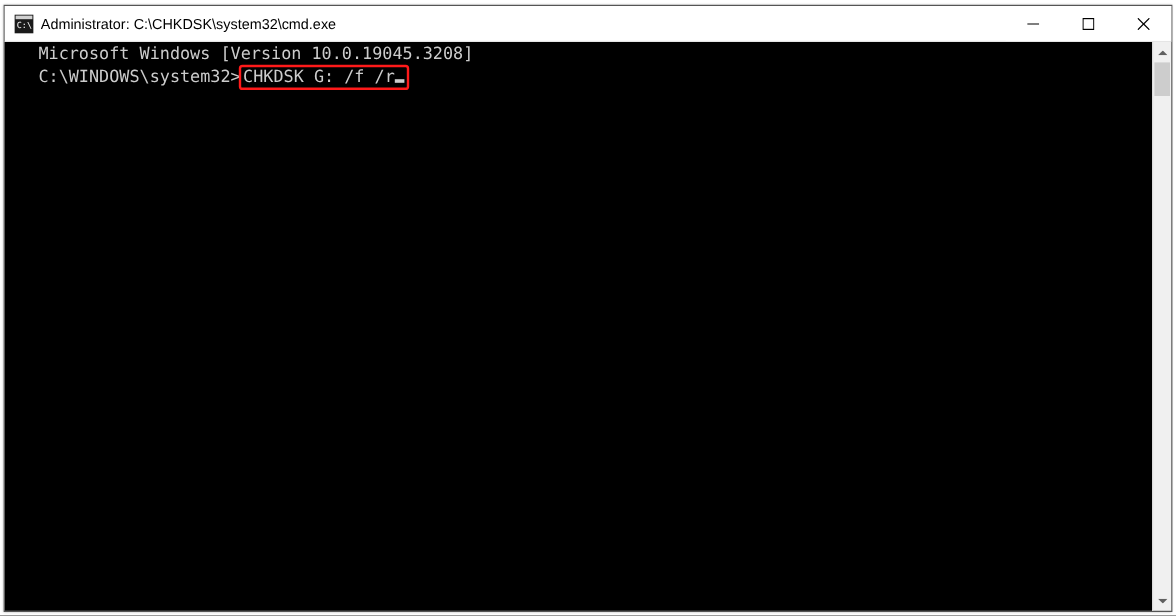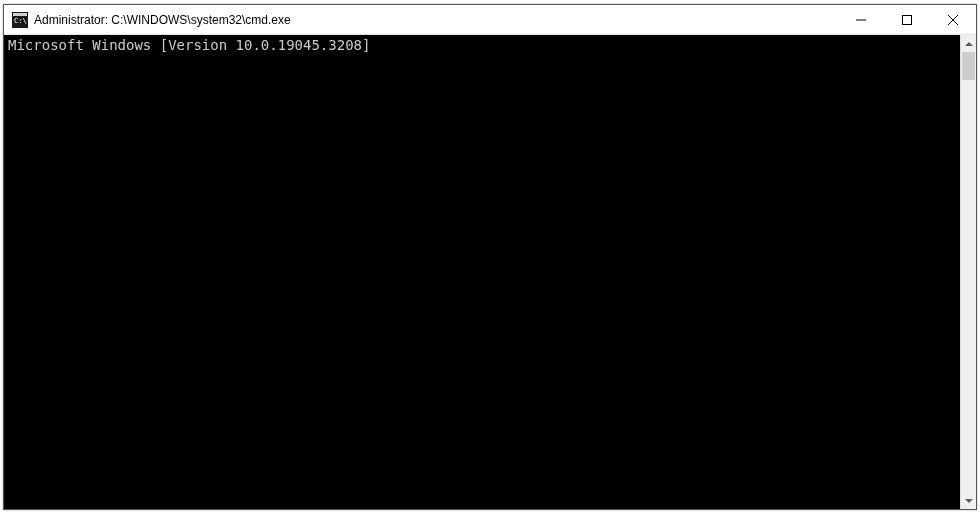--- a/index.html
+++ b/index.html
@@ -64,20 +64,21 @@
   }
   .terminal-content {
     flex: 1;
     padding: 2px 4px;
     font-family: Consolas, "Lucida Console", monospace;
     font-size: 14px;
     line-height: 17px;
     color: #cccccc;
     white-space: pre;
     overflow: hidden;
+    margin-left: 24px;
   }
   .terminal-line { display: block; }
   .highlight-box {
     display: inline-block;
     border: 2px solid #ff1a1a;
     border-radius: 3px;
     padding: 0 2px;
     margin-left: -2px;
   }
   .cursor {
@@ -120,42 +121,42 @@
 
 <div class="window">
   <div class="titlebar">
     <span class="titlebar-icon">
       <svg viewBox="0 0 16 16" width="16" height="16">
         <rect x="0" y="0" width="16" height="16" fill="#1a1a1a"></rect>
         <rect x="1" y="1" width="14" height="3" fill="#d0d0d0"></rect>
         <text x="2" y="11" font-size="7" fill="#fff" font-family="monospace">C:\</text>
       </svg>
     </span>
-    <span class="titlebar-title">Administrator: C:\WINDOWS\system32\cmd.exe</span>
+    <span class="titlebar-title">Administrator: C:\CHKDSK\system32\cmd.exe</span>
     <div class="win-controls">
       <div class="win-btn">
         <svg width="10" height="10" viewBox="0 0 10 10">
             <line x1="0" y1="5" x2="10" y2="5" stroke="#000" stroke-width="1"></line>
           </svg>
       </div>
       <div class="win-btn">
         <svg width="10" height="10" viewBox="0 0 10 10">
             <rect x="0.5" y="0.5" width="9" height="9" fill="none" stroke="#000" stroke-width="1"></rect>
           </svg>
       </div>
       <div class="win-btn close">
         <svg width="10" height="10" viewBox="0 0 10 10">
             <line x1="0" y1="0" x2="10" y2="10" stroke="#000" stroke-width="1"></line>
             <line x1="10" y1="0" x2="0" y2="10" stroke="#000" stroke-width="1"></line>
           </svg>
       </div>
     </div>
   </div>
   <div class="terminal-area">
-    <div class="terminal-content"><span class="terminal-line">Microsoft Windows [Version 10.0.19045.3208]</span><span class="terminal-line"></span></div>
+    <div class="terminal-content"><span class="terminal-line">Microsoft Windows [Version 10.0.19045.3208]</span><span class="terminal-line"></span><span class="terminal-line"><span>C:\WINDOWS\system32&gt;</span><span class="highlight-box"><span>CHKDSK G: /f /r</span><span class="cursor"></span></span></span></div>
     <div class="scrollbar">
       <div class="scroll-arrow up">
         <svg width="8" height="4" viewBox="0 0 8 4">
             <polygon points="4,0 8,4 0,4" fill="#606060"></polygon>
           </svg>
       </div>
       <div class="scroll-thumb"></div>
       <div class="scroll-arrow down">
         <svg width="8" height="4" viewBox="0 0 8 4">
             <polygon points="0,0 8,0 4,4" fill="#606060"></polygon>

